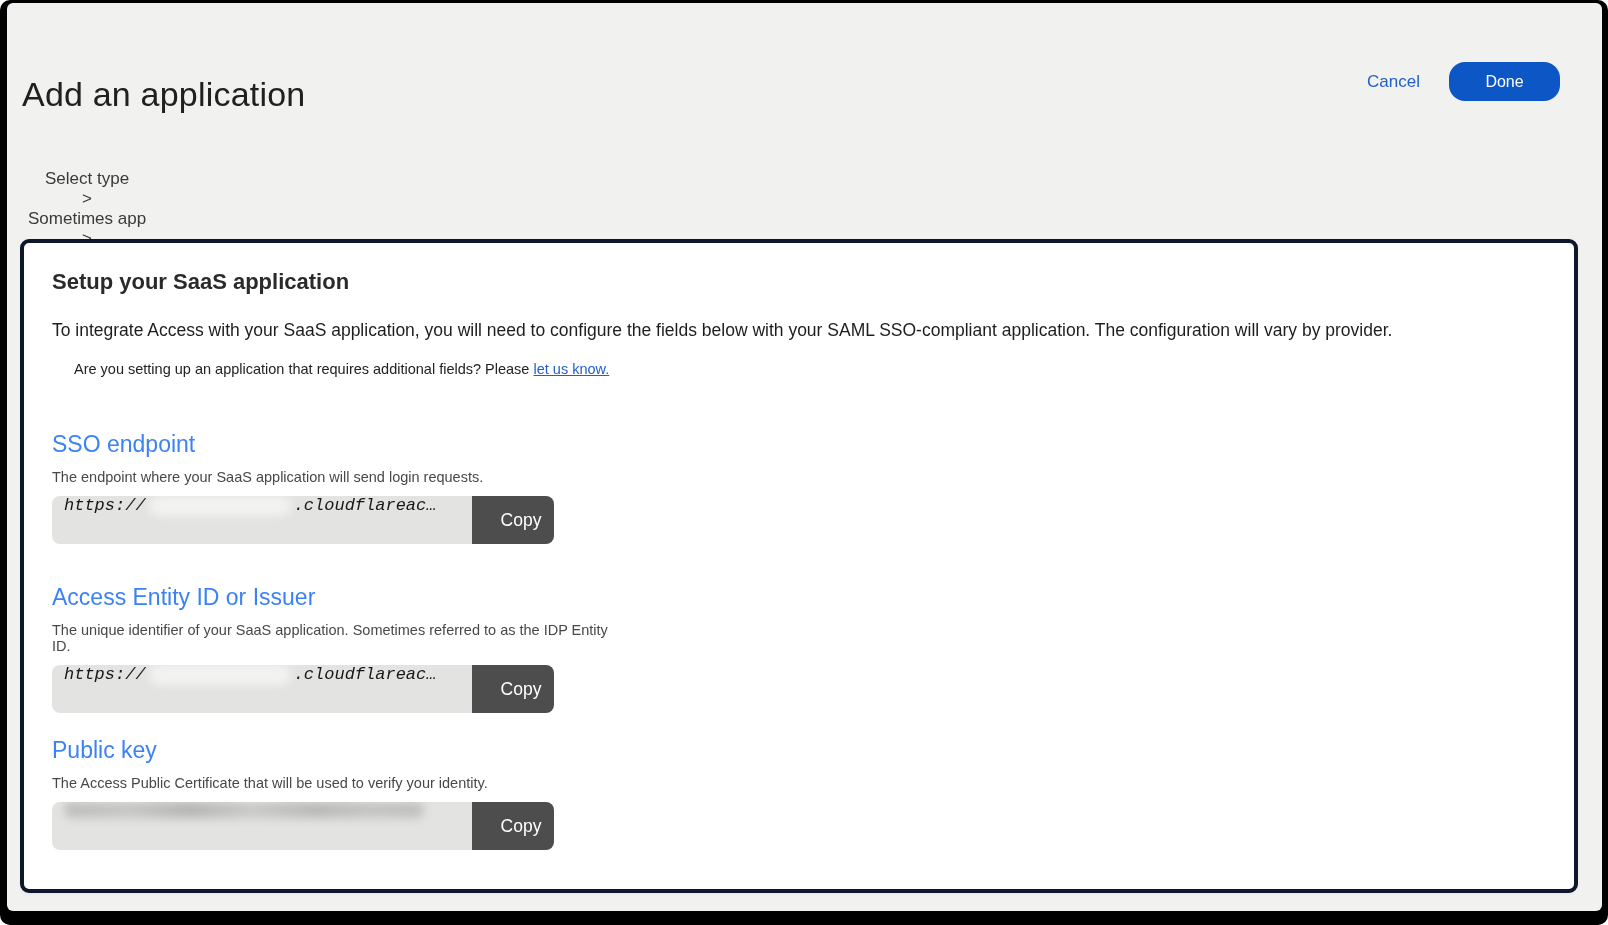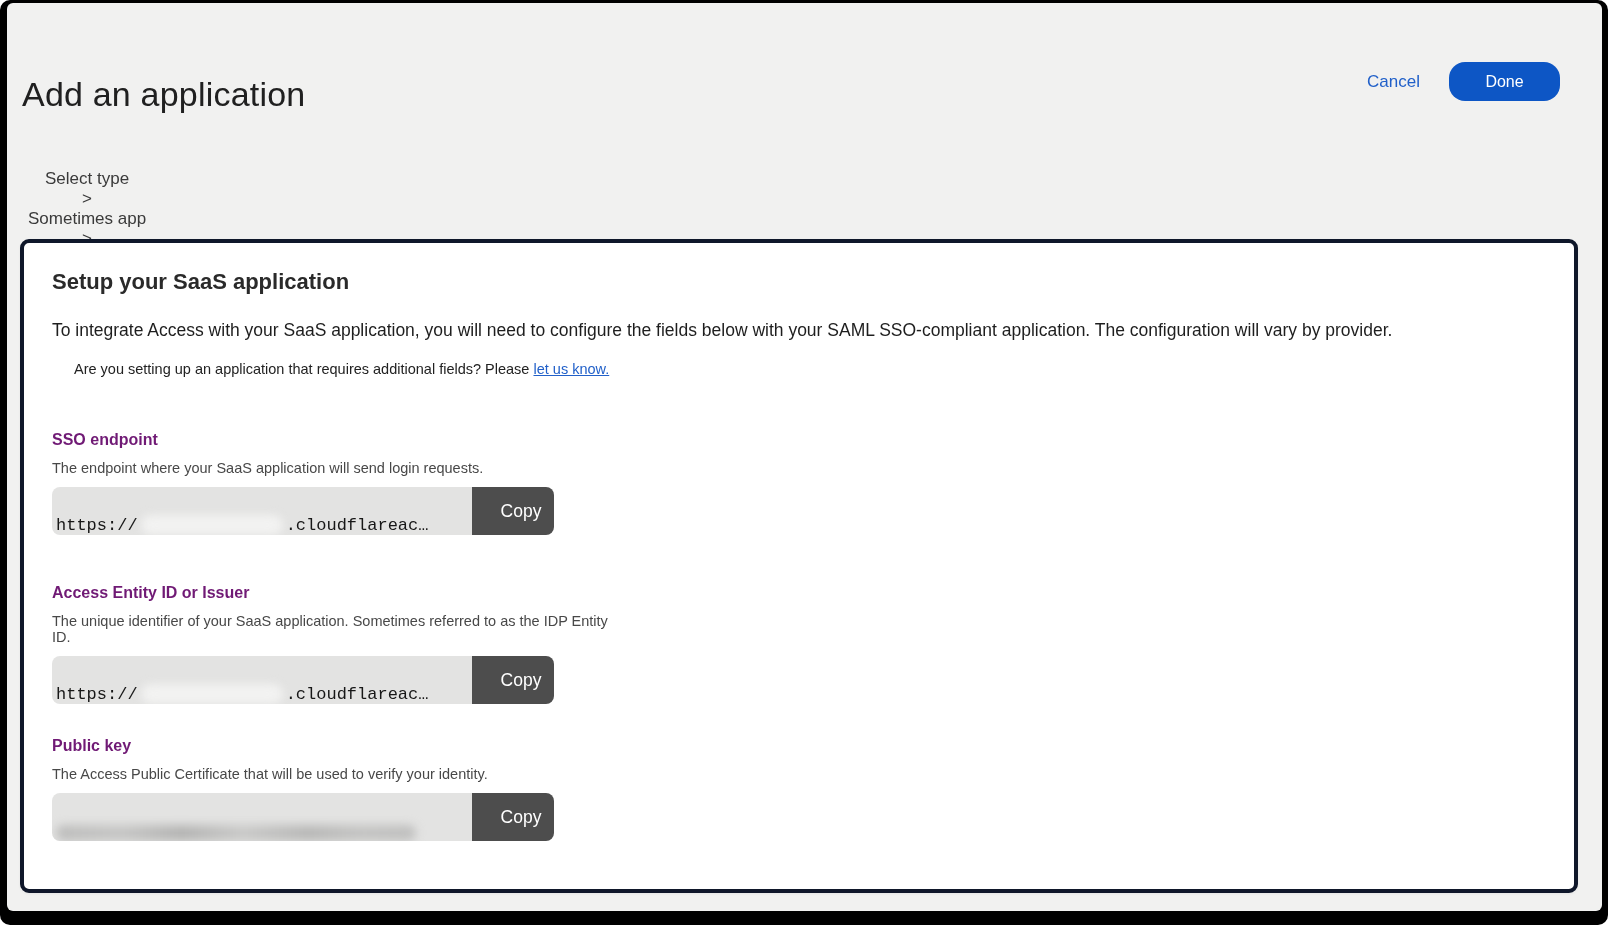--- a/index.html
+++ b/index.html
@@ -36,25 +36,25 @@
   .card-heading{position:absolute;left:28px;top:26px;font-size:22px;font-weight:700;color:#2a2a2a;}
   .card-intro{position:absolute;left:28px;top:77px;width:1500px;font-size:17.5px;color:var(--text-dark);}
   .card-note{position:absolute;left:28px;top:118px;font-size:14.5px;color:#222;margin-left:22px;}
   .note-link{color:var(--link-blue);text-decoration:underline;cursor:pointer;}
 
   
   .field{position:absolute;left:28px;width:560px;}
   .field-1{top:188px;}
   .field-2{top:341px;}
   .field-3{top:494px;}
-  .field-label{font-size:16px;font-weight:700;color:#701a75;}
+  .field-label{font-size:23px;font-weight:400;color:#3b82f6;}
   .field-desc{margin-top:11px;font-size:14.5px;color:var(--text-gray);}
   .field-row{margin-top:11px;display:flex;width:502px;height:48px;}
-  .field-value{flex:0 0 420px;background:var(--input-bg);border-radius:8px 0 0 8px;display:flex;align-items:flex-end;
-    padding-left:4px;font-family:"Liberation Mono",monospace;font-size:17px;color:#171717;white-space:nowrap;overflow:hidden;}
+  .field-value{flex:0 0 420px;background:var(--input-bg);border-radius:8px 0 0 8px;display:flex;align-items:flex-start;
+    padding-left:12px;font-family:"Liberation Mono",monospace;font-size:17px;color:#171717;white-space:nowrap;overflow:hidden;font-style:italic;}
   .copy-btn{flex:0 0 82px;background:var(--copy-button);color:#fff;border:none;border-radius:0 8px 8px 0;
     font-size:17.5px;font-family:"Liberation Sans",sans-serif;display:flex;align-items:center;justify-content:center;cursor:pointer;padding-left:16px;}
 
   
   .redact-partial{display:inline-block;width:142px;height:20px;margin:0 3px;border-radius:10px;
     background:#f2f2f1;filter:blur(4px);}
   .redact-full{display:inline-block;width:360px;height:16px;border-radius:8px;position:relative;
     background:linear-gradient(90deg,#bdbdbc 0%,#c6c6c5 18%,#b4b4b3 35%,#c9c9c8 52%,#b8b8b7 70%,#c4c4c3 85%,#bfbfbe 100%);
     filter:blur(5px);}
 </style>

